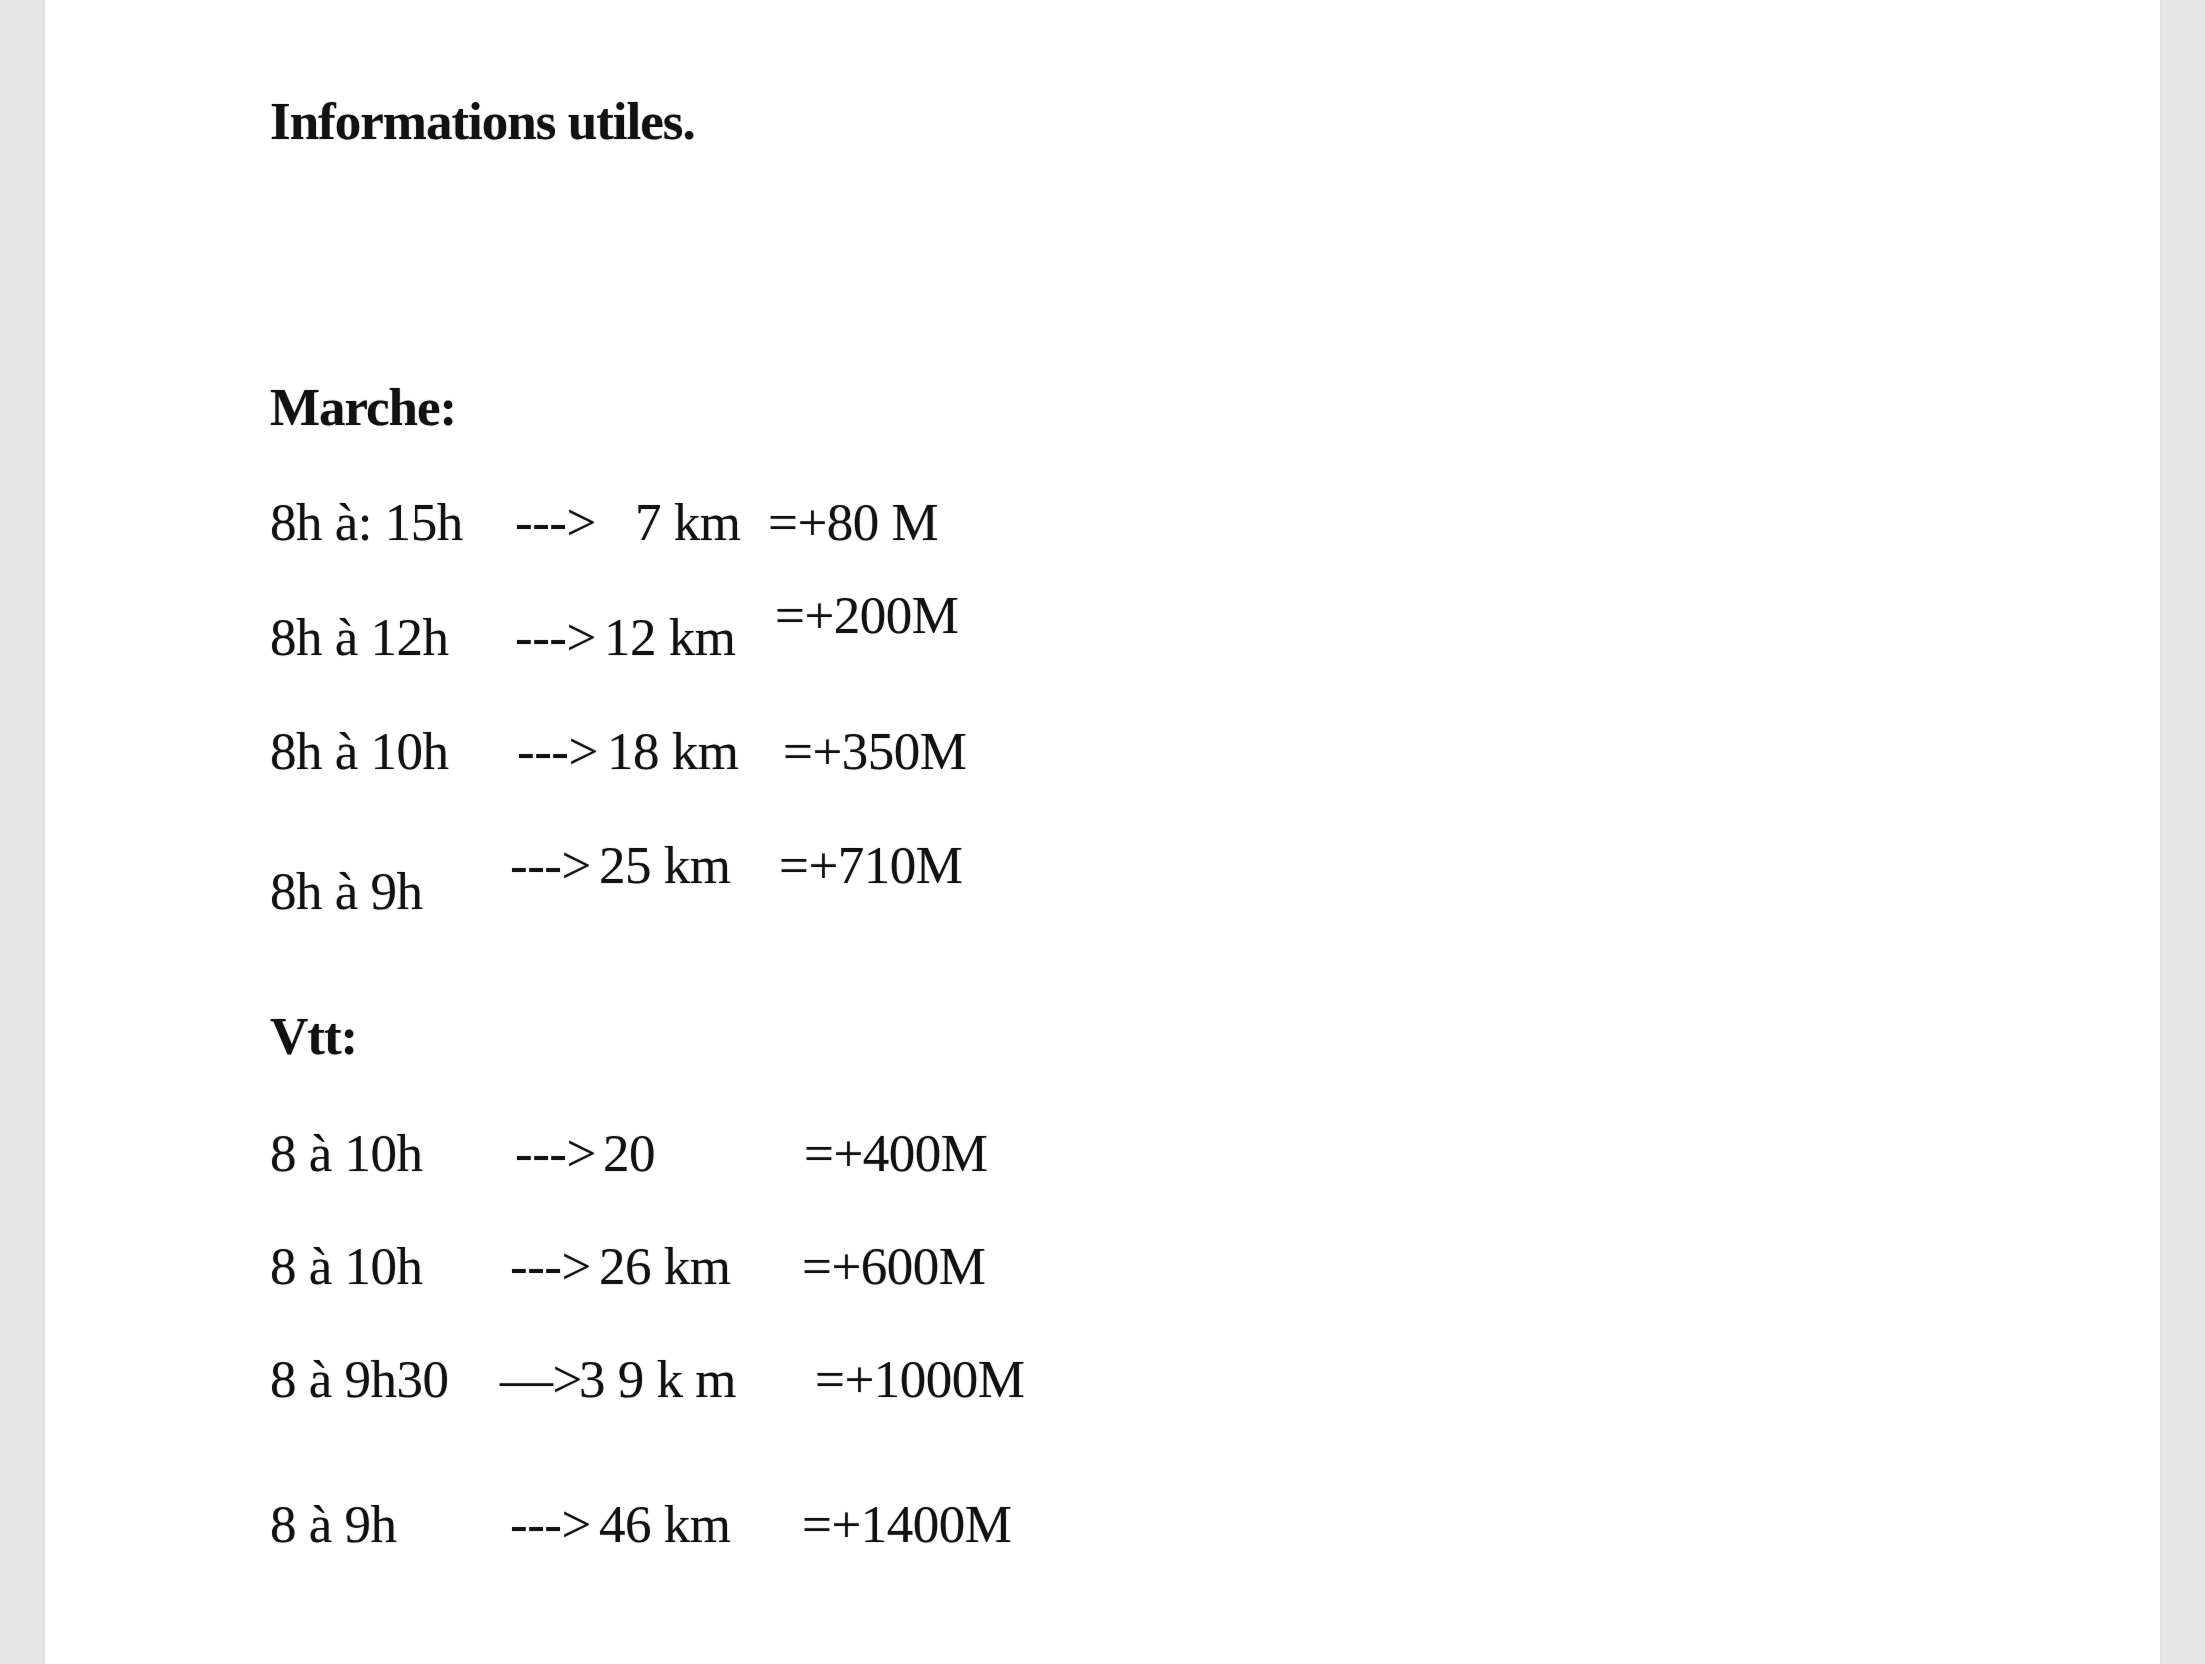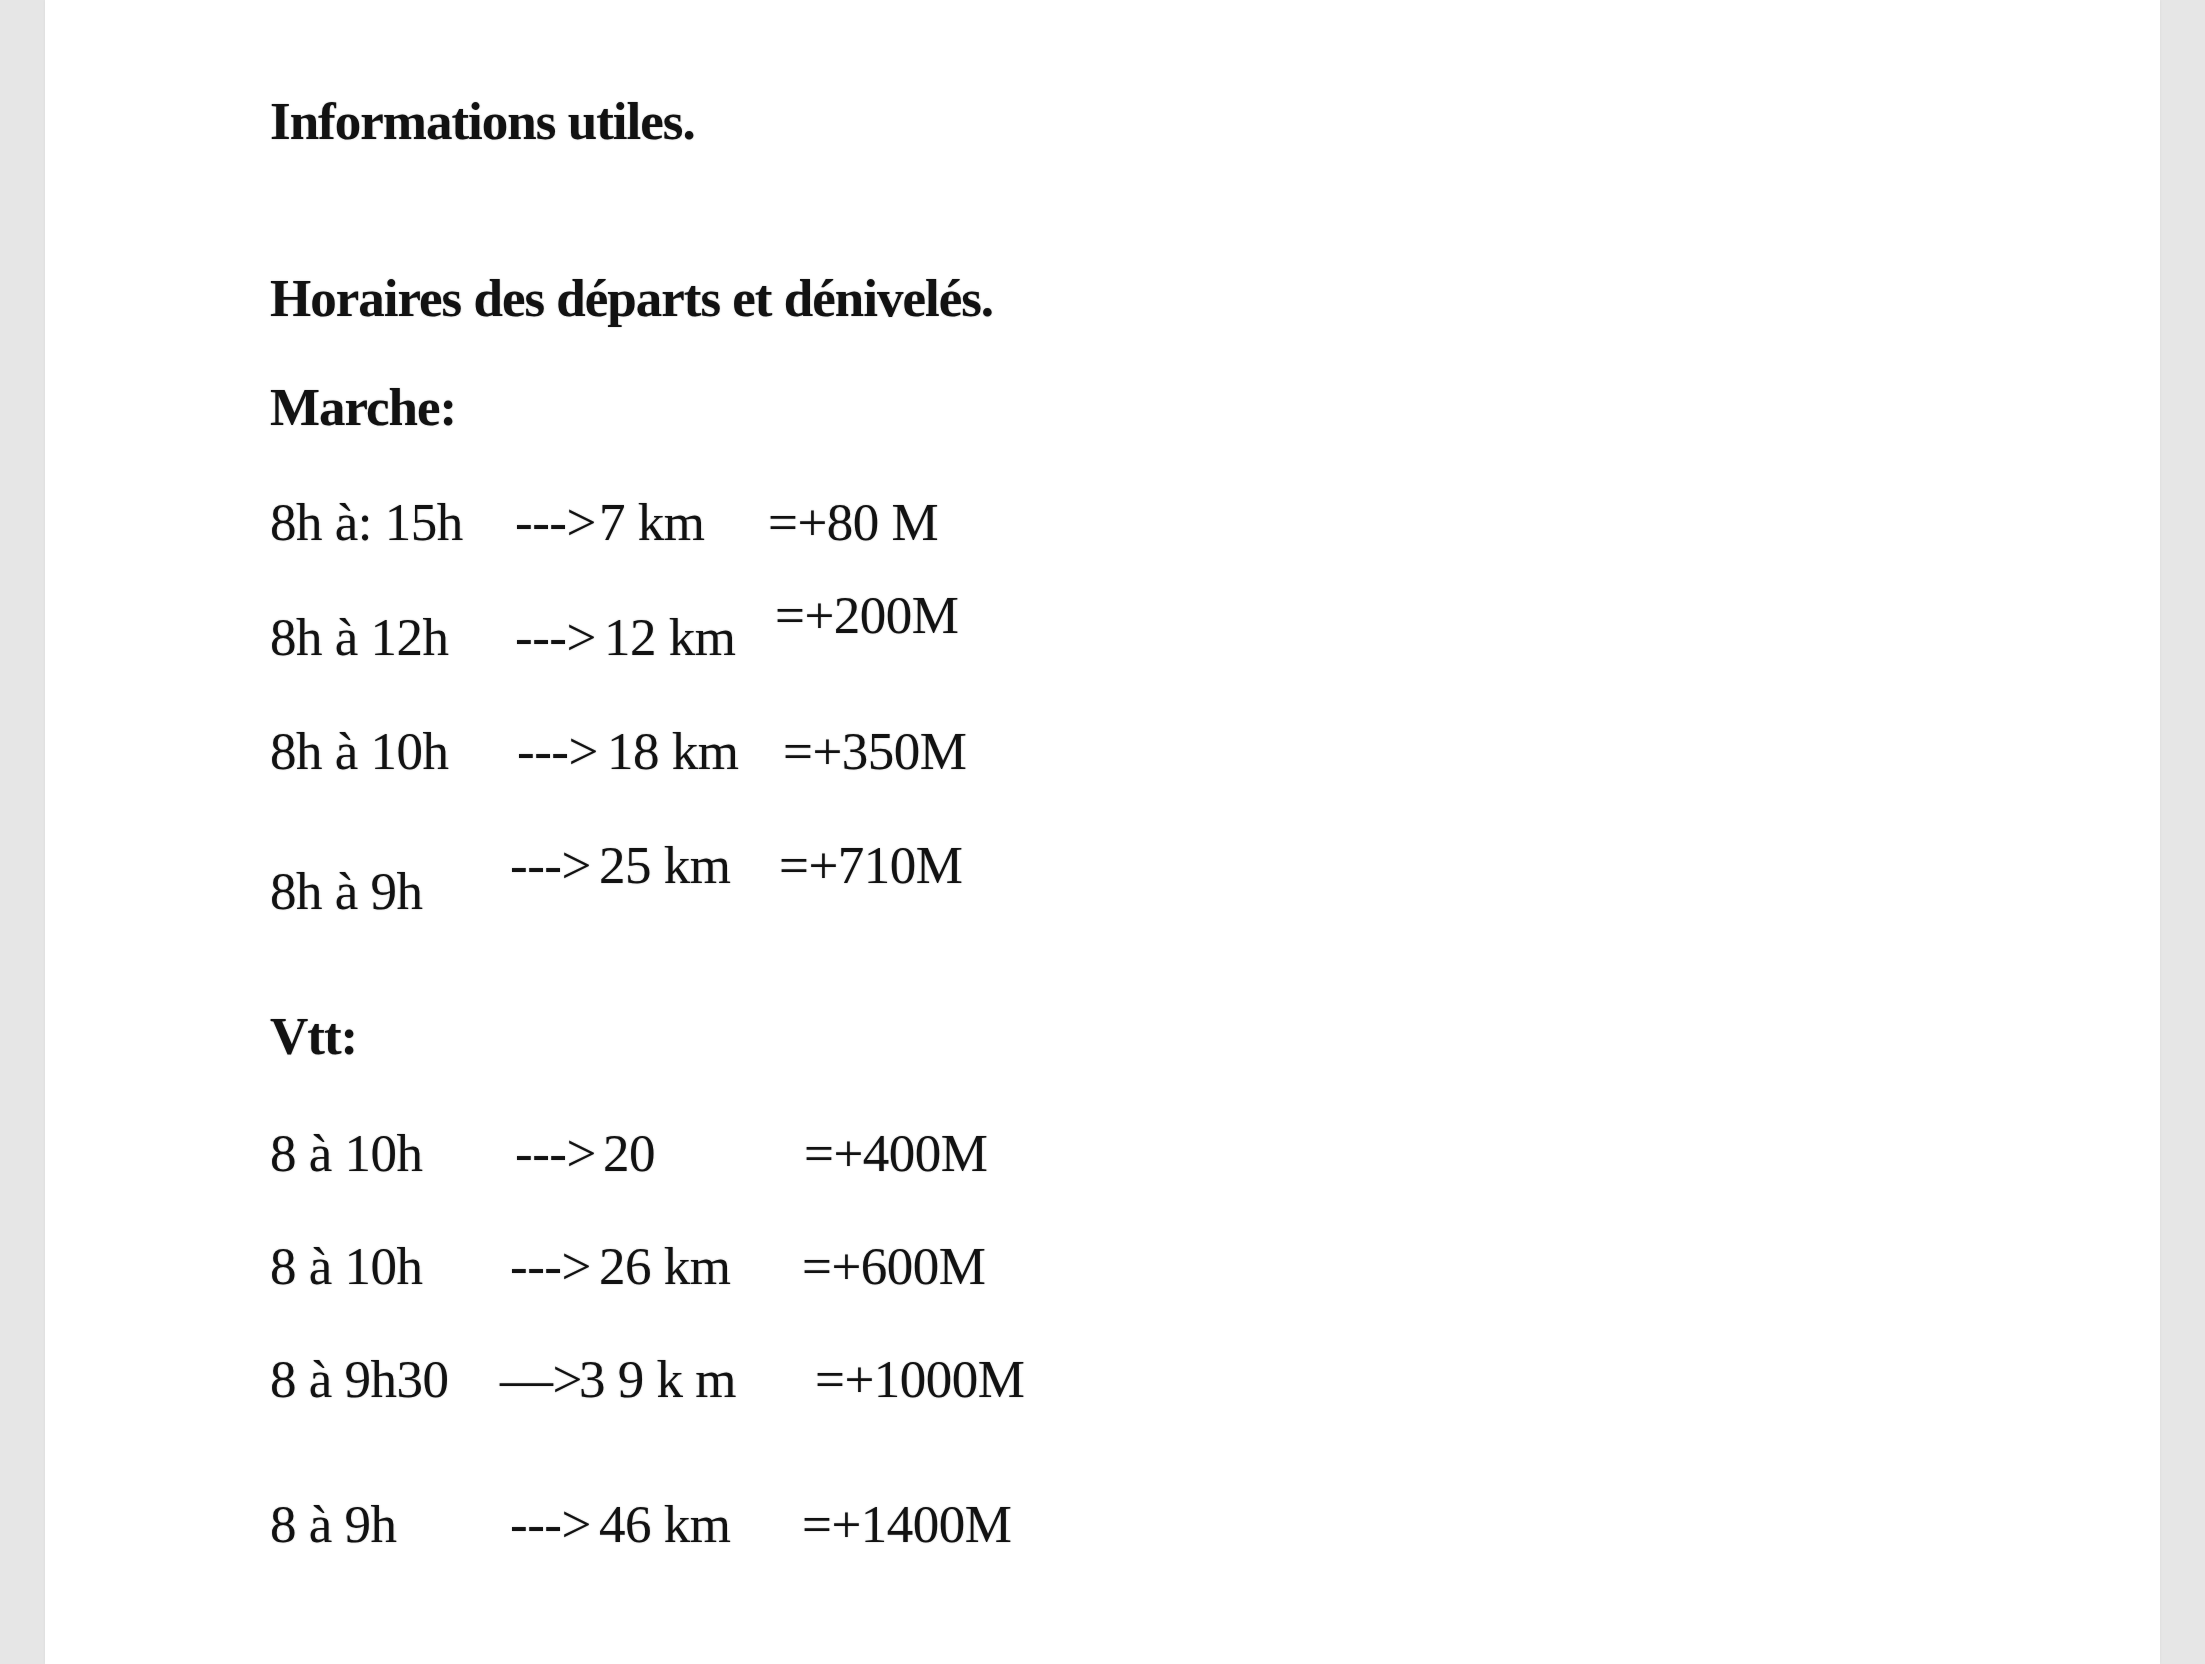--- a/index.html
+++ b/index.html
@@ -41,28 +41,27 @@
   }
 </style>
 </head>
 <body>
 
 <div class="canvas">
   <div class="page">
 
     <div class="t h" style="left:225px; top:95px">Informations utiles.</div>
 
-    <div class="t h" style="left:225px; top:272px">Horaires des départs et dénivelés.</div>
 
     <div class="t h" style="left:225px; top:381px">Marche:</div>
 
     <div>
       <span class="t" style="left:225px;  top:496px">8h à: 15h</span>
       <span class="t" style="left:470px;  top:496px">---&gt;</span>
-      <span class="t" style="left:554px; top:496px">7 km</span>
+      <span class="t" style="left:590px; top:496px">7 km</span>
       <span class="t" style="left:723px; top:496px">=+80 M</span>
     </div>
 
     <div>
       <span class="t" style="left:225px;  top:611px">8h à 12h</span>
       <span class="t" style="left:470px;  top:611px">---&gt;</span>
       <span class="t" style="left:559px; top:611px">12 km</span>
       <span class="t" style="left:730px; top:589px">=+200M</span>
     </div>
 

